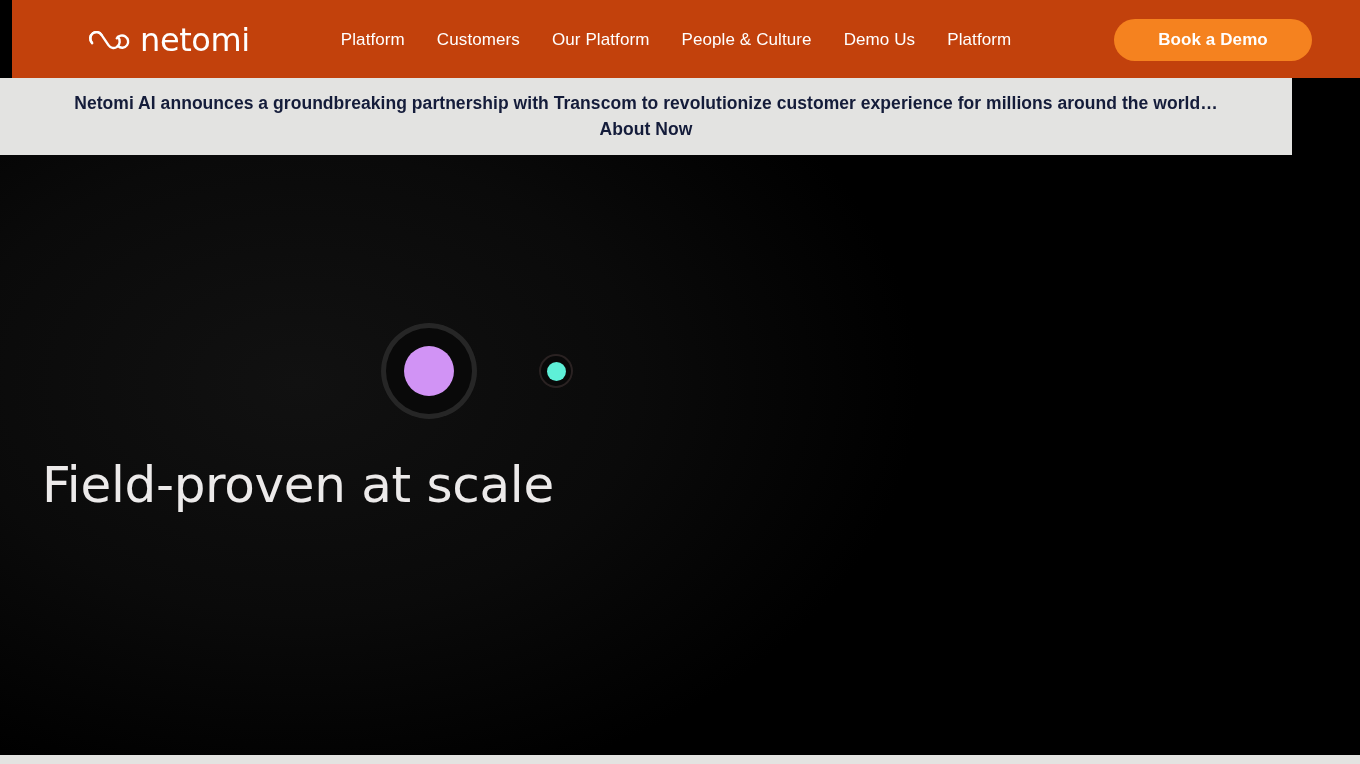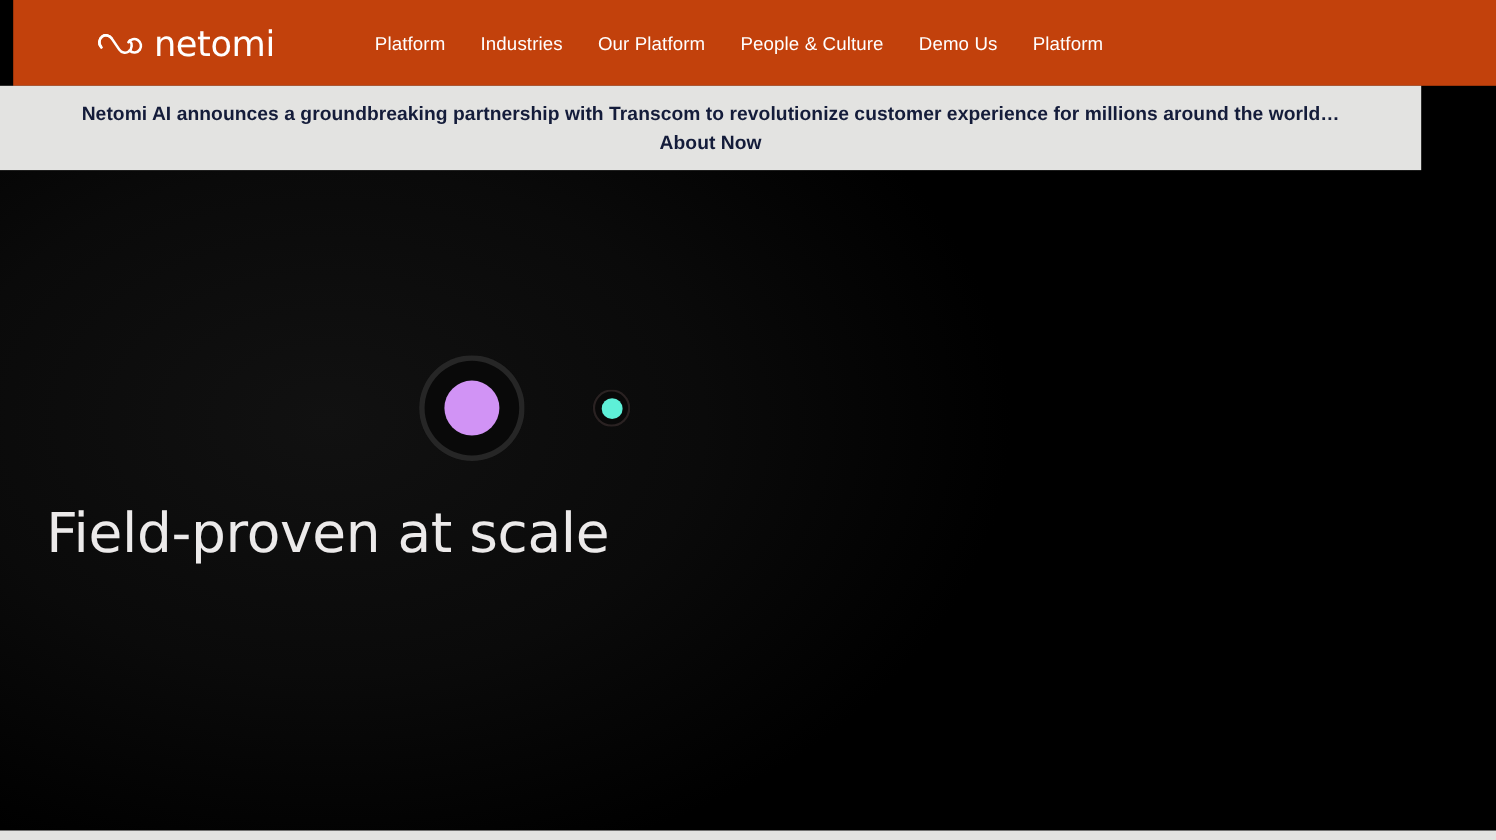--- a/index.html
+++ b/index.html
@@ -159,27 +159,28 @@
           <path d="M4.5 20.5c-3 -3 -2.6 -8.4 0.9 -10.9c3.1 -2.2 7.3 -1.2 9.4 1.9l7.6 11.2c2.1 3.1 6.3 4.1 9.4 1.9c3.5 -2.5 3.9 -7.9 0.9 -10.9" stroke="#ffffff" stroke-width="2.6" stroke-linecap="round" stroke-linejoin="round"></path>
           <path d="M14.8 11.5c-2.1 -3.1 -6.3 -4.1 -9.4 -1.9c-3.5 2.5 -3.9 7.9 -0.9 10.9" stroke="#ffffff" stroke-width="2.6" stroke-linecap="round" stroke-linejoin="round"></path>
           <path d="M32.7 23.6c3 3 7.6 2.6 10.1 -0.9c2.2 -3.1 1.2 -7.3 -1.9 -9.4c-3.1 -2.1 -7.3 -1.1 -9.4 2" stroke="#ffffff" stroke-width="2.6" stroke-linecap="round" stroke-linejoin="round"></path>
         </svg>
       </span>
       <span class="logo-word">netomi</span>
     </a>
 
     <nav class="nav-links">
       <a class="nav-link">Platform</a>
-      <a class="nav-link">Industries</a>
+      <a class="nav-link">Customers</a>
       <a class="nav-link">Our Platform</a>
       <a class="nav-link">People &amp; Culture</a>
       <a class="nav-link">Demo Us</a>
       <a class="nav-link">Platform</a>
     </nav>
 
+    <button class="demo-btn">Book a Demo</button>
   </div>
 
   <div class="banner">
     <div class="banner-text">Netomi AI announces a groundbreaking partnership with Transcom to revolutionize customer experience for millions around the world…</div>
     <a class="banner-cta">About Now</a>
   </div>
 
   <div class="hero">
 
     <div class="orb-row">

